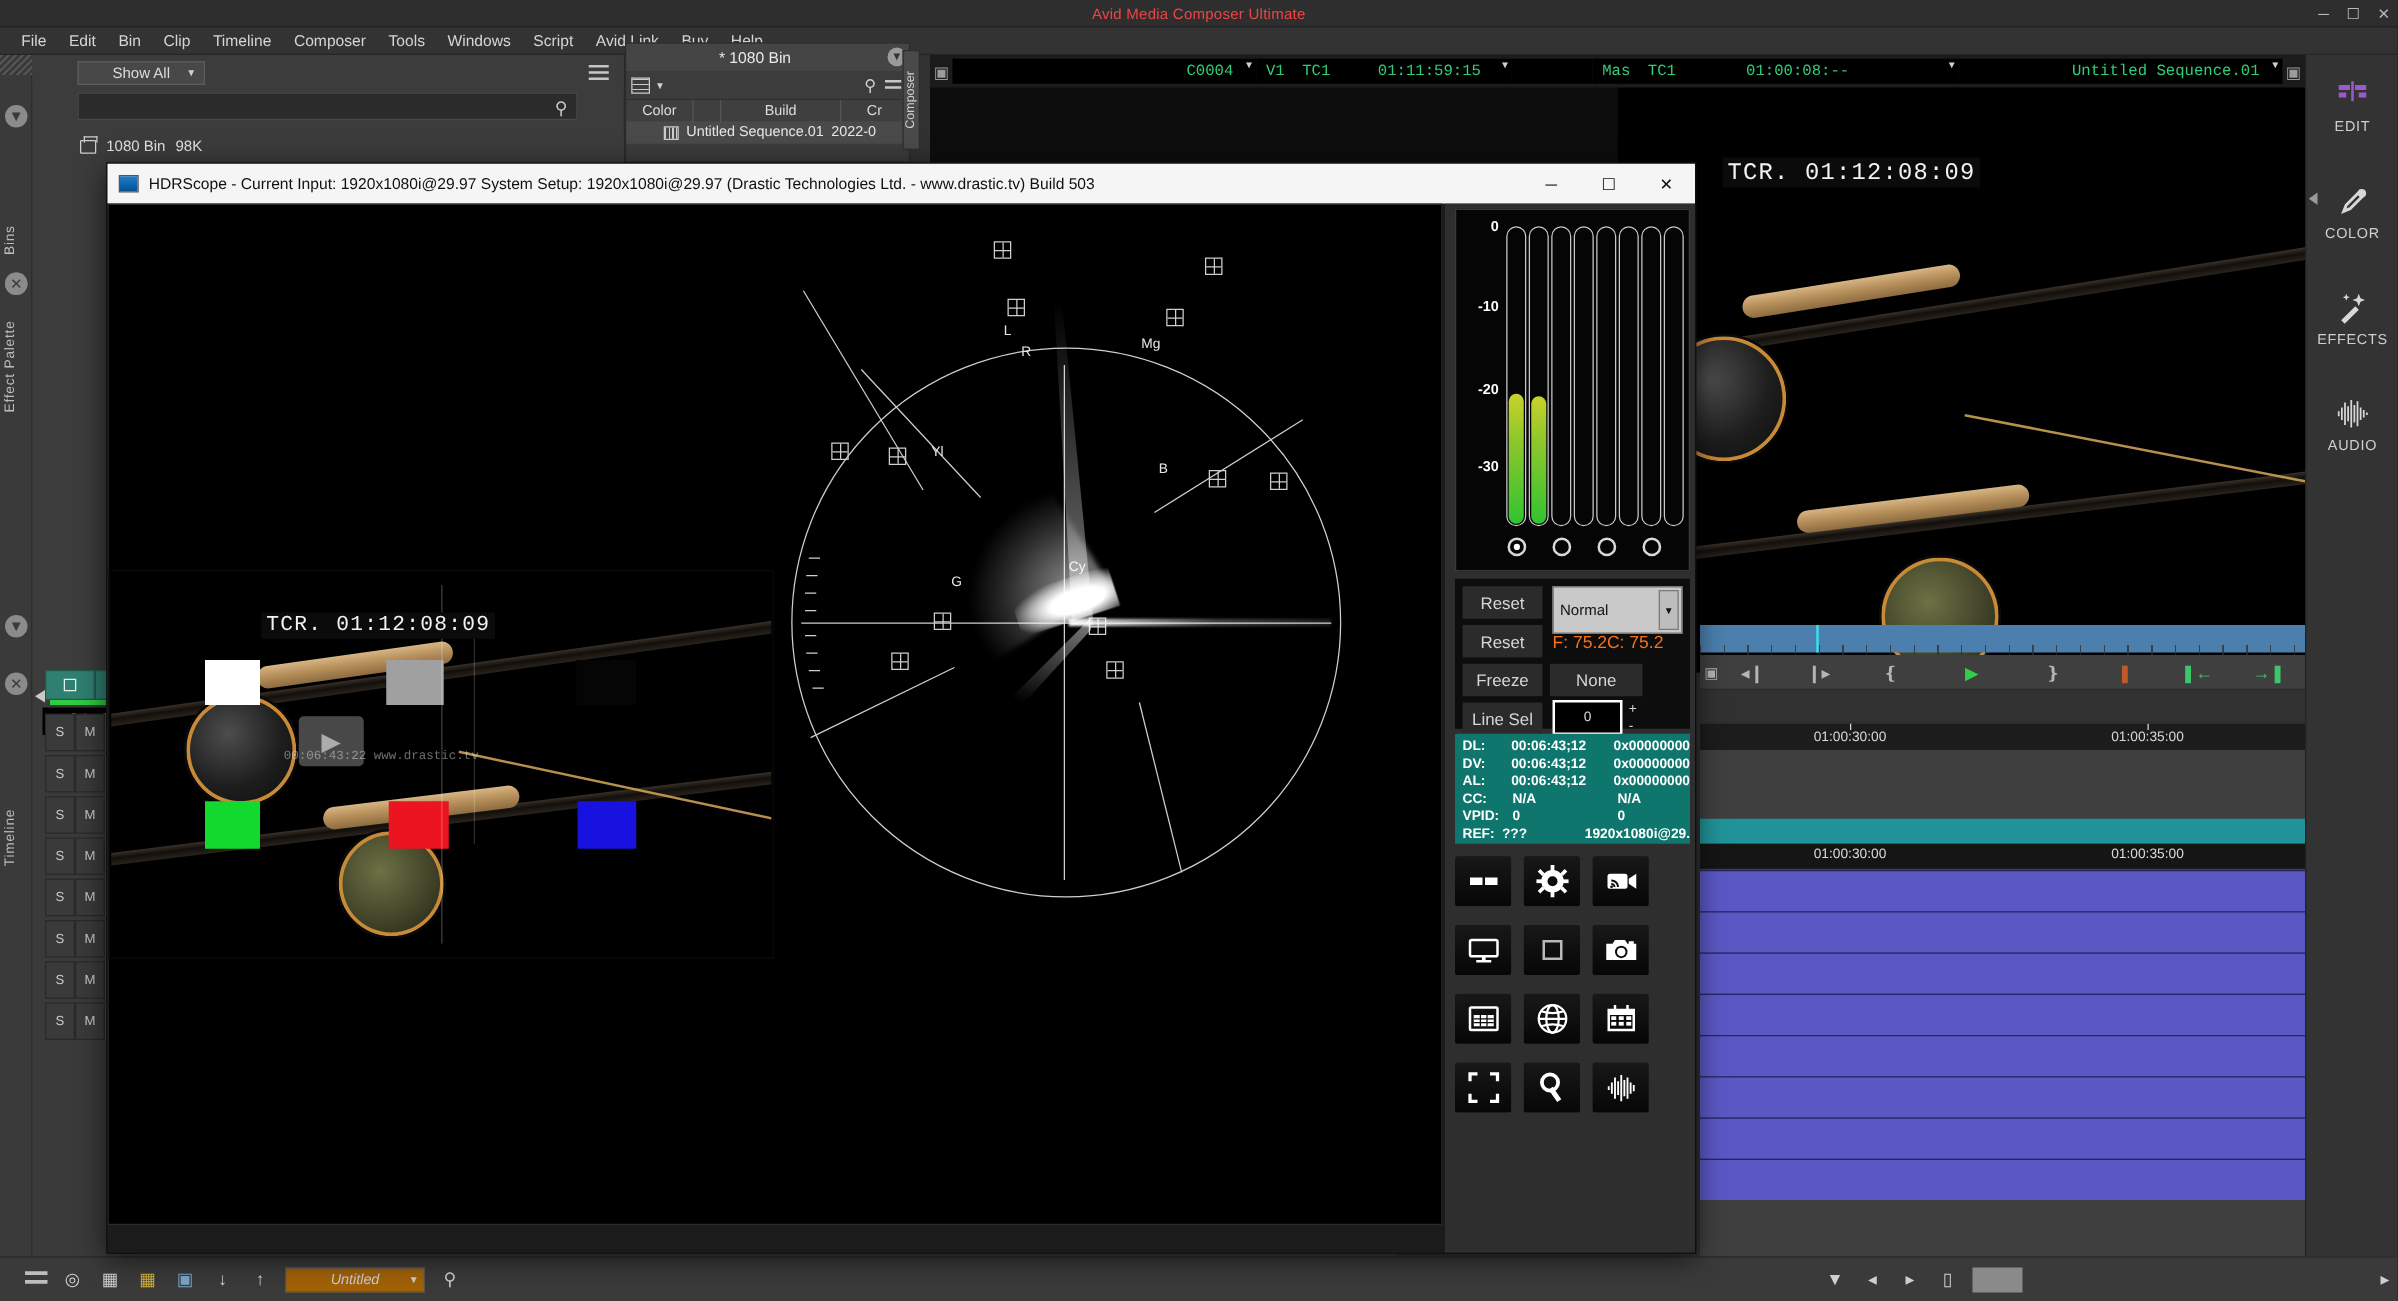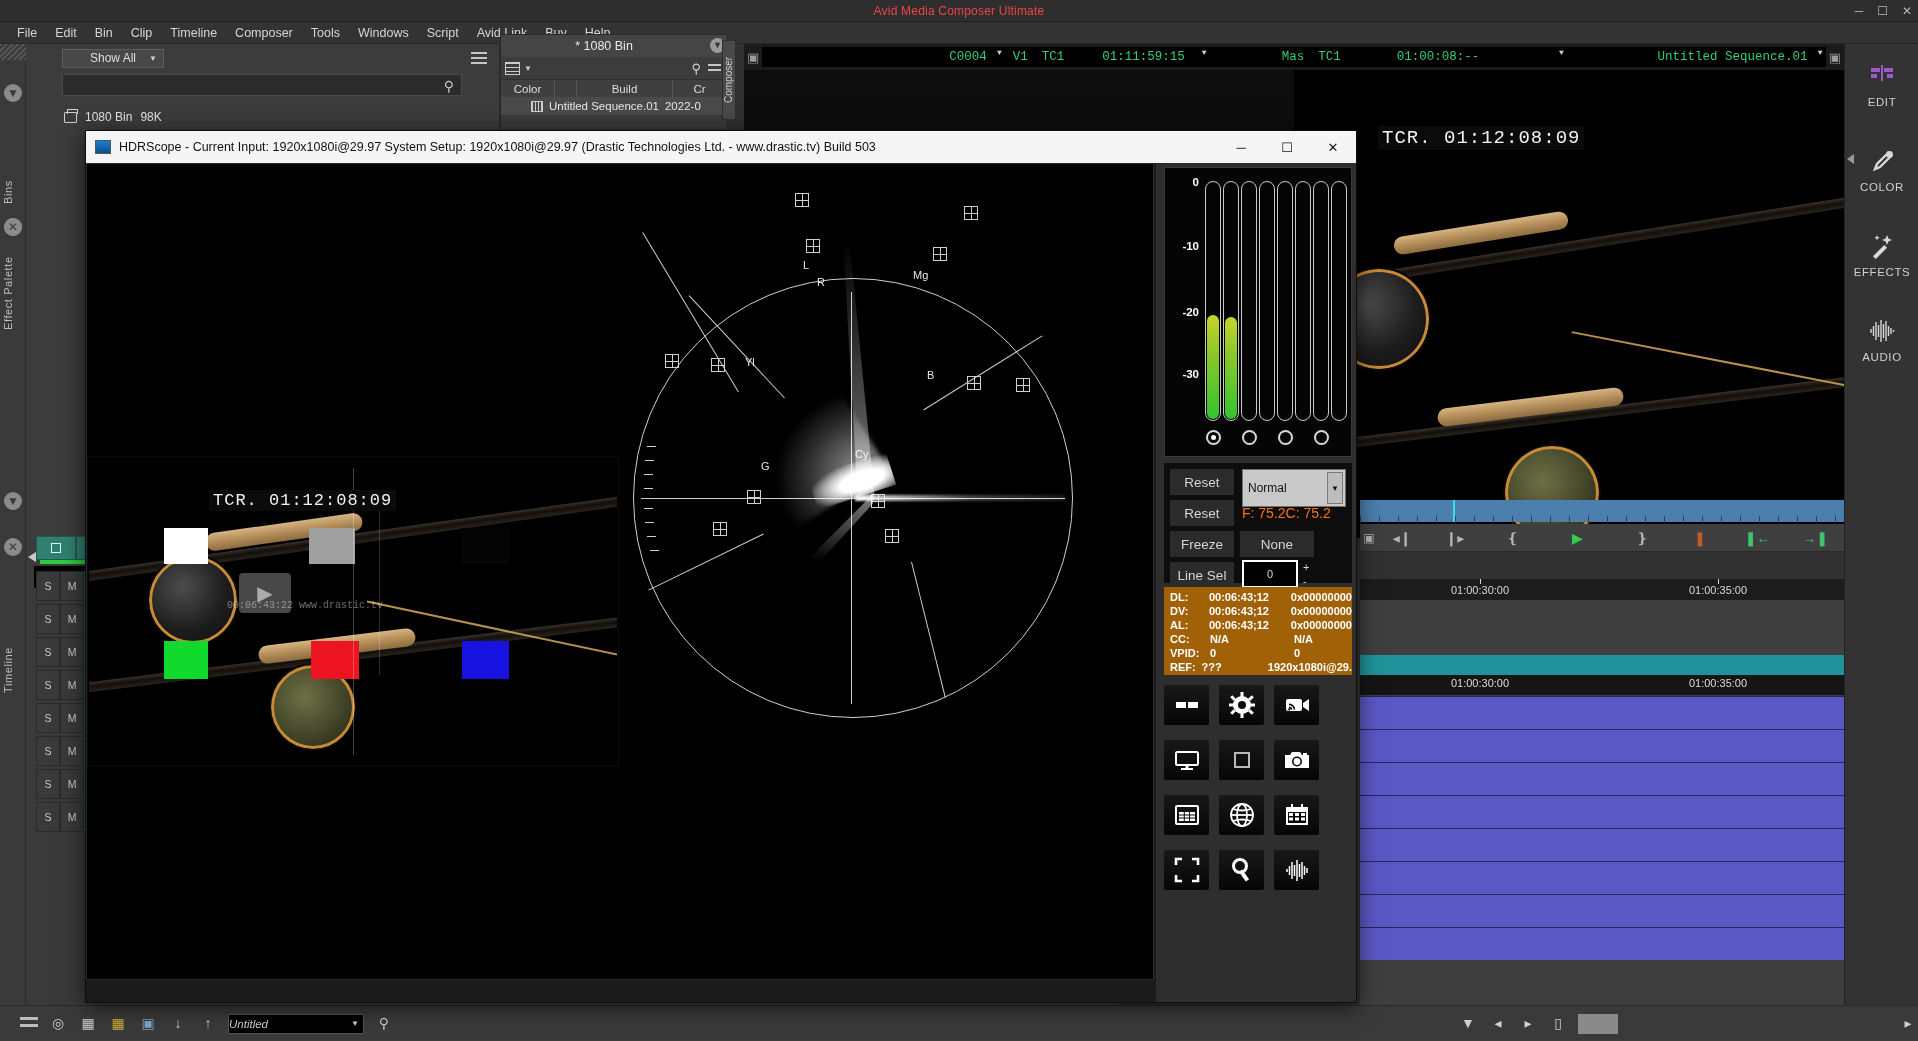--- a/index.html
+++ b/index.html
@@ -158,22 +158,22 @@
   .th.v .box{ width:40px; height:24px; background:#2f8071; border:1px solid #24584f; display:flex; align-items:center; justify-content:center;}
   .th.v .box i{ width:10px;height:10px;border:1px solid #e4f1ee; display:block;}
 
   
   .statusbar{ position:absolute; left:0; bottom:0; width:1918px; height:36px; background:#3a3a3a; border-top:1px solid #2a2a2a;
      display:flex; align-items:center; gap:10px; padding-left:20px;}
   .sb-hamb{ width:18px;}
   .sb-hamb i{ display:block; height:3px; background:#bdbdbd; margin-bottom:4px;}
   .sb-seq{ background:#000; color:#2fcf74; font-size:12.5px; padding:4px 16px; min-width:380px; text-align:center;}
   .sb-ico{ width:20px; height:18px; color:#cfcfcf; font-size:14px; text-align:center;}
-  .sb-field{ width:136px; height:20px; background:#000000; border:1px solid #555; color:#cfcfcf;
-     font-size:11.5px; font-style:italic; display:flex; align-items:center; position:relative;}
+  .sb-field{ width:112px; height:20px; background:#a16207; border:1px solid #555; color:#cfcfcf;
+     font-size:11.5px; font-style:italic; display:flex; align-items:center; justify-content:center; position:relative;}
   .sb-field .car{ position:absolute; right:4px; font-size:8px; font-style:normal;}
 
   
   #hdrscope{
     position:absolute; left:85px; top:130px; width:1272px; height:873px;
     background:#1b1b1b; border:1px solid #0e0e0e; box-shadow:0 4px 22px rgba(0,0,0,.65);
   }
   .hs-title{ height:32px; background:#f5f5f5; display:flex; align-items:center; padding-left:9px; gap:8px;}
   .hs-title .logo{ width:16px; height:14px; background:linear-gradient(#1b7fd4,#0b4f8a); border:1px solid #555;}
   .hs-title .txt{ color:#111; font-size:12.5px; white-space:nowrap;}
@@ -216,21 +216,21 @@
      position:absolute; border:none;}
   .combo{ position:absolute; background:#c9c9c9; color:#111; font-size:12px; display:flex; align-items:center;
      padding-left:5px; border:1px solid #6f6f6f;}
   .combo .car{ position:absolute; right:2px; top:2px; bottom:2px; width:16px; background:#bdbdbd;
      border:1px solid #7a7a7a; display:flex; align-items:center; justify-content:center; font-size:8px;}
   .fval{ position:absolute; color:#f97316; font-size:14px;}
   .numfield{ position:absolute; background:#000; border:2px solid #fff; color:#dcdcdc; font-size:11px;
      display:flex; align-items:center; justify-content:center;}
   .plusminus{ position:absolute; color:#d6d6d6; font-size:11px; line-height:10px;}
 
-  .statusblk{ position:absolute; left:8px; top:424px; width:188px; height:88px; background:#a16207;
+  .statusblk{ position:absolute; left:8px; top:424px; width:188px; height:88px; background:#0f766e;
      font-family:"Liberation Sans", sans-serif; font-size:11px; color:#fff; font-weight:bold; padding:3px 0 0 6px;}
   .statusblk .r{ display:flex; height:14px; align-items:center;}
   .statusblk .k{ width:40px;}
   .statusblk .v1{ width:84px;}
   .statusblk .v2{ }
 
   .icgrid{ position:absolute; left:8px; top:522px; width:188px; height:210px;}
   .icbtn{ position:absolute; width:45px; height:40px; background:#0b0b0b; border-radius:2px;
      display:flex; align-items:center; justify-content:center;
      background-image:linear-gradient(180deg,#181818,#060606);}

